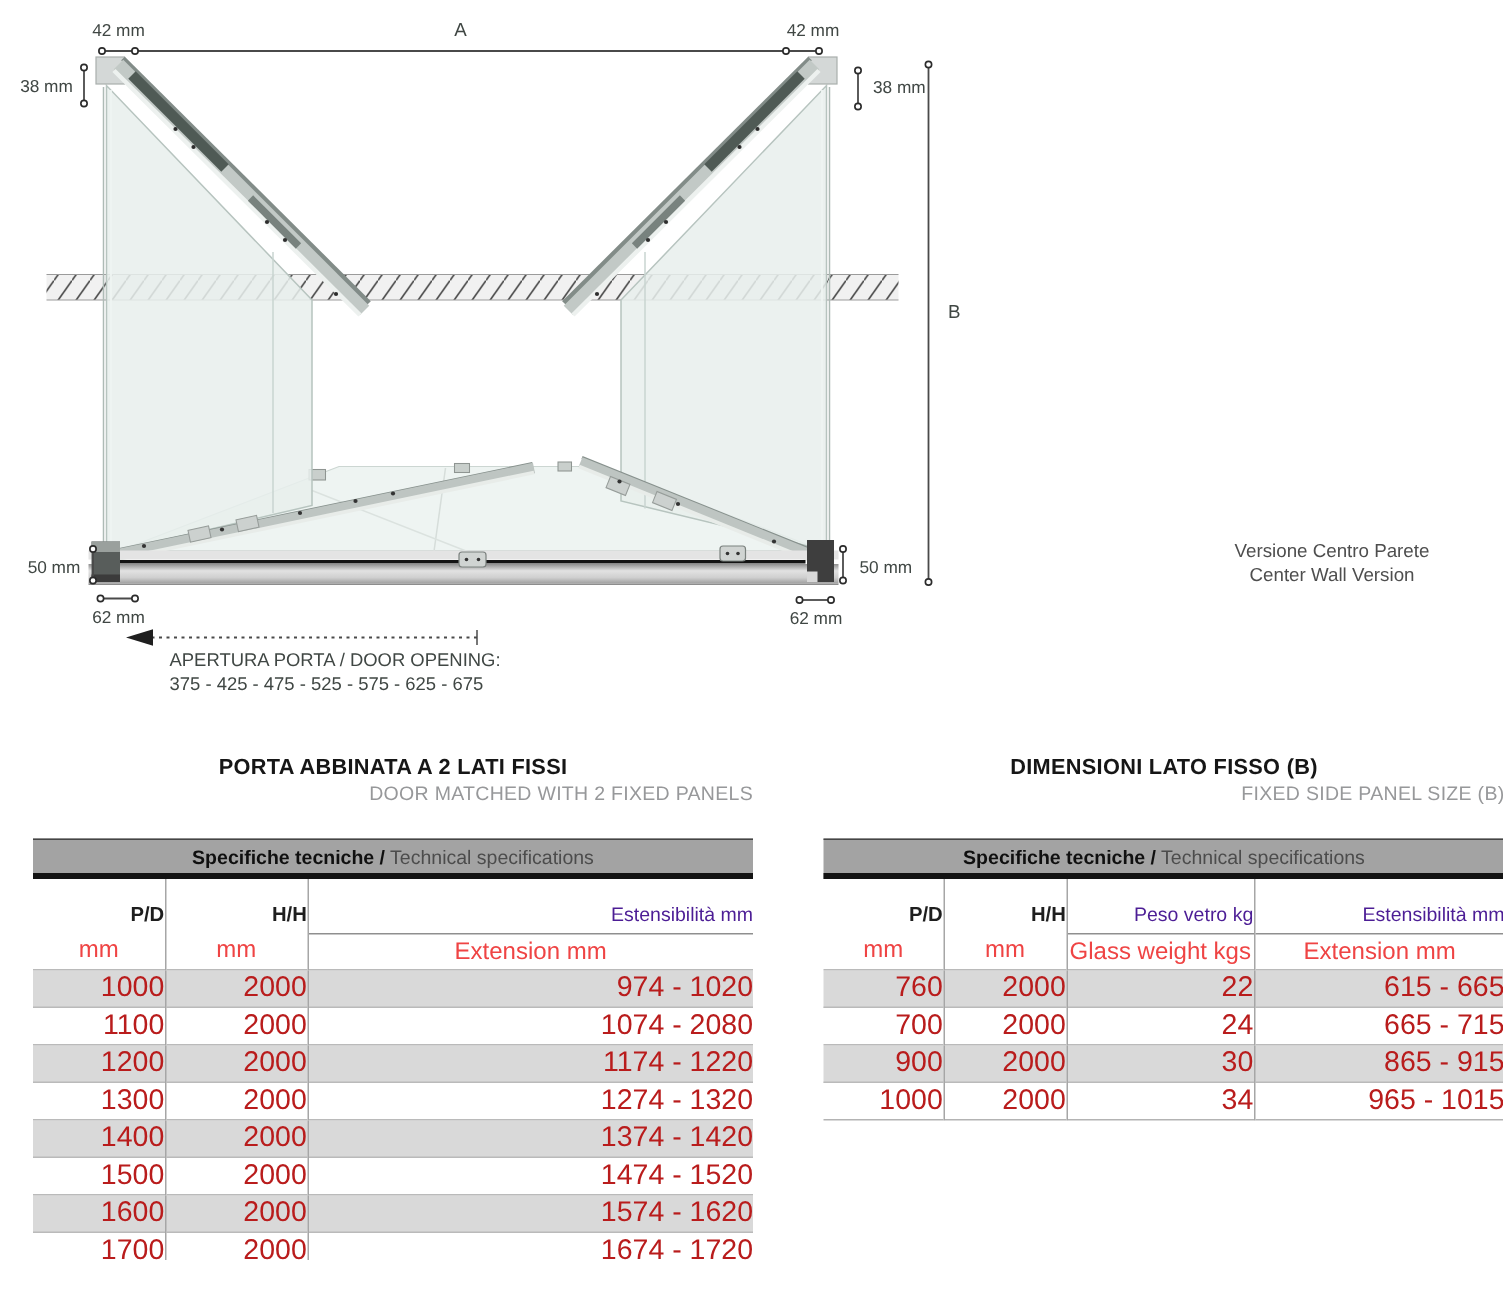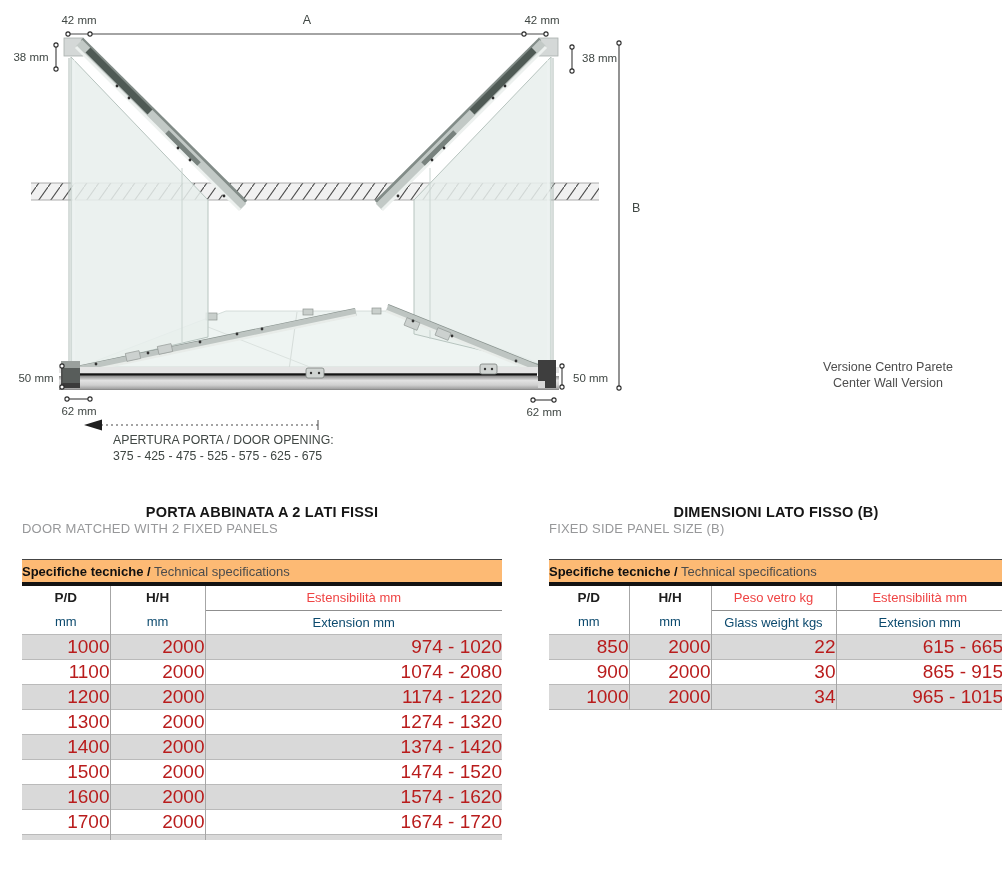--- a/index.html
+++ b/index.html
@@ -4,31 +4,31 @@
 <style>
   html,body { margin:0; padding:0; background:#ffffff; }
   body { width:1002px; height:876px; font-family:"Liberation Sans","DejaVu Sans",sans-serif; }
   .page { position:relative; width:1002px; height:840px; background:#fff; overflow:hidden; }
   svg text { font-family:"Liberation Sans","DejaVu Sans",sans-serif; }
 
   .spec-article { position:absolute; top:504px; }
   #table-left  { left:22px;  width:480px; }
   #table-right { left:549px; width:454px; }
   .table-title { margin:0; font-size:14.5px; font-weight:bold; color:#161616; letter-spacing:.2px;text-align:center; }
-  .table-subtitle { margin:1px 0 6px; font-size:13px; color:#97989a; letter-spacing:.2px; }
+  .table-subtitle { margin:1px 0 6px; font-size:13px; color:#97989a; letter-spacing:.2px;text-align:right; }
   .spec-bar { margin-top:23px; border-top:1px solid #454545; border-bottom:4px solid #131313;
-              background:#fdba74; text-align:left; font-size:13px; padding:4px 0 3px; color:#4c4c4c; }
+              background:#a3a3a3; text-align:center; font-size:13px; padding:4px 0 3px; color:#4c4c4c; }
   .spec-bar .bold { font-weight:bold; color:#101010; }
   table.spec { width:100%; border-collapse:collapse; table-layout:fixed; border-bottom:1px solid #b3b3b3; }
   .spec th, .spec td { border-left:1px solid #a6a6a6; }
   .spec th:first-child, .spec td:first-child { border-left:none; }
   .spec thead th { padding:0; font-weight:normal; vertical-align:top; background:#fff; }
-  .hcell1 { font-size:13.5px; font-weight:bold; color:#1e1e1e; height:24px; line-height:24px; text-align:center; }
-  .hcell2 { font-size:13px; color:#0c4a6e; height:23px; line-height:23px; text-align:center; }
-  th.split .hcell1 { font-weight:normal; color:#ef4444; font-size:13px; border-bottom:1px solid #8f8f8f; }
+  .hcell1 { font-size:13.5px; font-weight:bold; color:#1e1e1e; height:24px; line-height:24px; text-align:right;margin-top:12px; }
+  .hcell2 { font-size:16px; color:#ef4444; height:23px; line-height:23px; text-align:center; }
+  th.split .hcell1 { font-weight:normal; color:#4c1d95; font-size:13px; border-bottom:1px solid #8f8f8f; }
   .spec tbody tr { border-top:1px solid #bababa; }
   .spec tbody tr:nth-child(odd) { background:#d9d9d9; }
   .spec tbody td { text-align:right; font-size:19px; color:#b91c1c; height:24px; padding:0; }
 </style>
 </head>
 <body>
 
 <div class="page">
 
   <svg width="1002" height="478" viewBox="0 0 1002 478">
@@ -307,24 +307,30 @@
             <div class="hcell2">Glass weight kgs</div>
           </th>
           <th class="split">
             <div class="hcell1">Estensibilità mm</div>
             <div class="hcell2">Extension mm</div>
           </th>
         </tr>
       </thead>
       <tbody>
           <tr>
-            <td>850</td>
+            <td>760</td>
             <td>2000</td>
             <td>22</td>
             <td>615 - 665</td>
+          </tr>
+          <tr>
+            <td>700</td>
+            <td>2000</td>
+            <td>24</td>
+            <td>665 - 715</td>
           </tr>
           <tr>
             <td>900</td>
             <td>2000</td>
             <td>30</td>
             <td>865 - 915</td>
           </tr>
           <tr>
             <td>1000</td>
             <td>2000</td>

